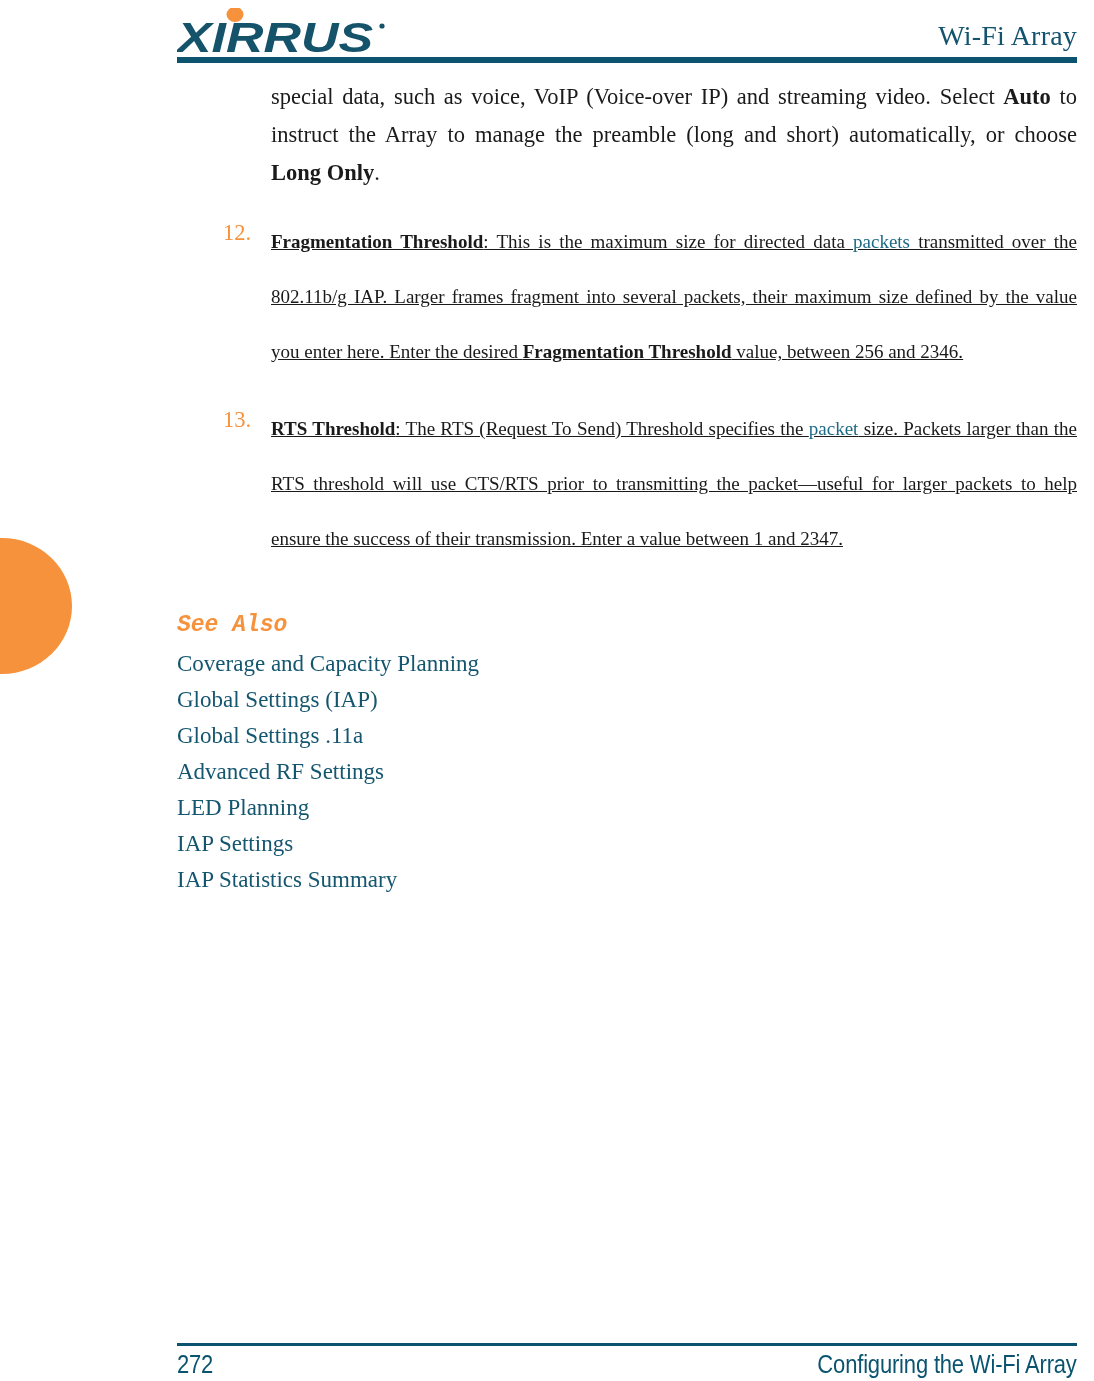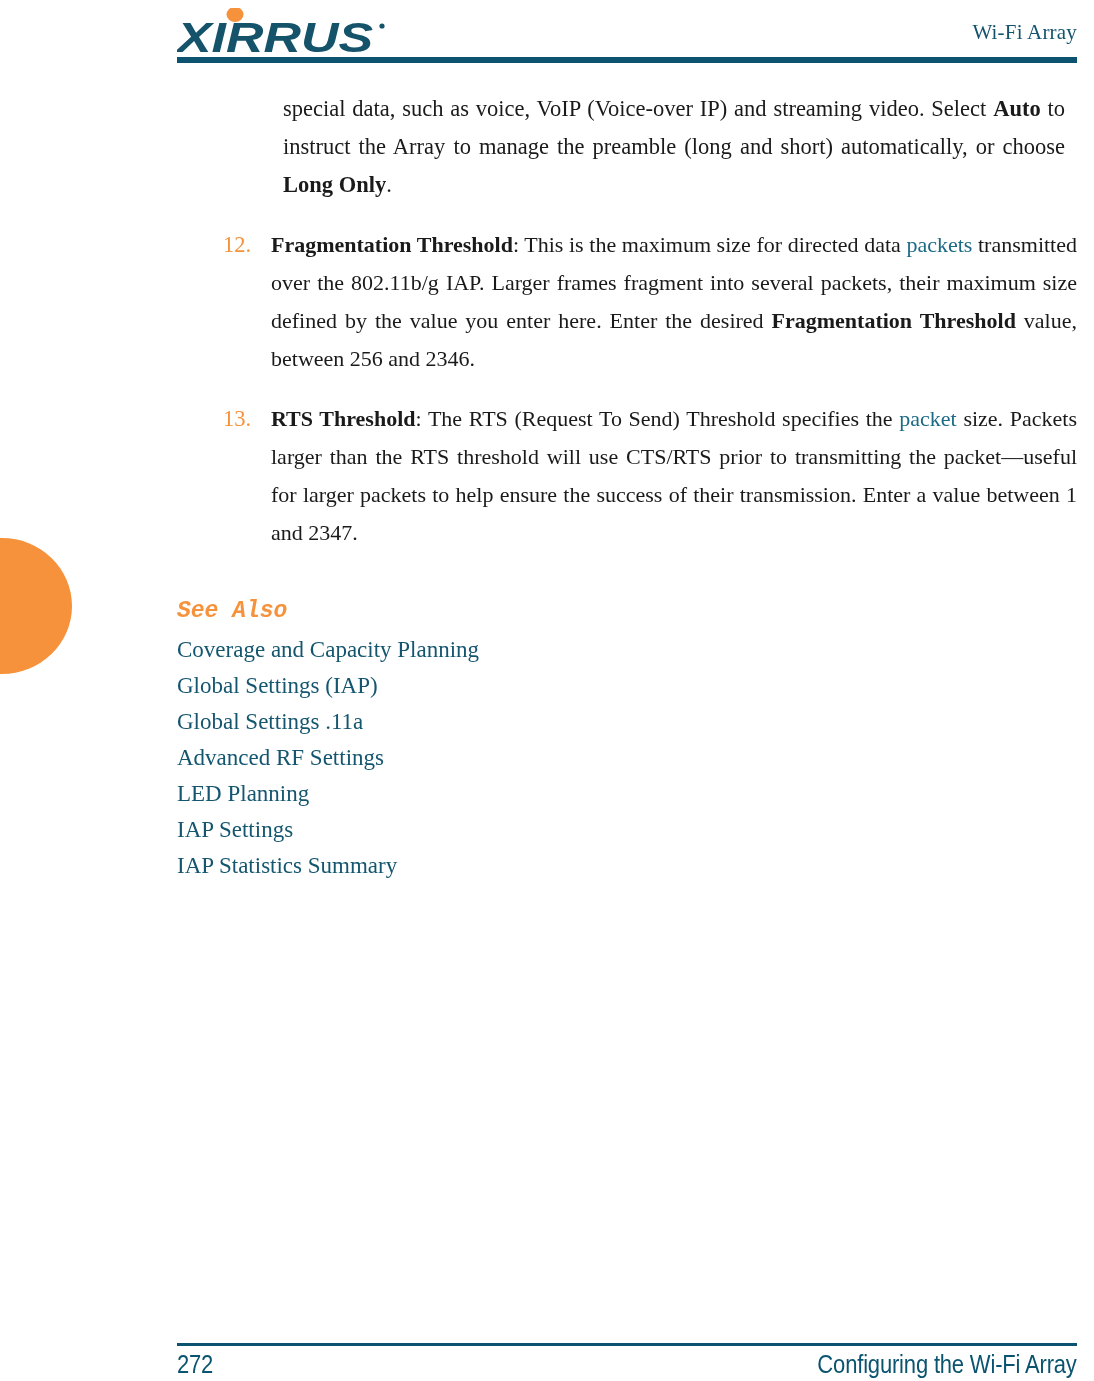--- a/index.html
+++ b/index.html
@@ -42,21 +42,21 @@
     width: 230px;
     height: 48px;
   }
   .logo-svg { display: block; }
 
   .header-title {
     position: absolute;
     right: 0;
     top: 20px;
     font-family: "Liberation Serif", serif;
-    font-size: 21px;
+    font-size: 28px;
     color: #13536E;
     letter-spacing: 0.2px;
     white-space: nowrap;
   }
   .header-rule {
     position: absolute;
     left: 177px;
     top: 57px;
     width: 900px;
     height: 6px;
@@ -69,45 +69,46 @@
     left: 177px;
     top: 78px;
     width: 900px;
   }
 
   .para {
     font-size: 22.5px;
     line-height: 38px;
     color: #1a1a1a;
     text-align: justify;
-    margin: 12px;
+    margin: 0;
   }
 
   
   .list-item {
     position: relative;
     padding-left: 94px;
     margin-top: 22px;
   }
   .list-item .num {
     position: absolute;
     left: 46px;
     top: 0;
     width: 40px;
     text-align: left;
     font-weight: normal;
     font-size: 22.5px;
     line-height: 38px;
     color: #F6923C;
   }
   .list-body {
-    font-size: 22px;
-    line-height: 38px;
+    font-size: 19px;
+    line-height: 55px;
     color: #1a1a1a;
     text-align: justify;
+    text-decoration: underline;
   }
   .lead-para {
     padding-left: 94px;
     margin: 0;
   }
   .lead-para .para { text-align: justify; }
 
   b, .b { font-weight: bold; }
   .link { color: #1C6A85; }
 

